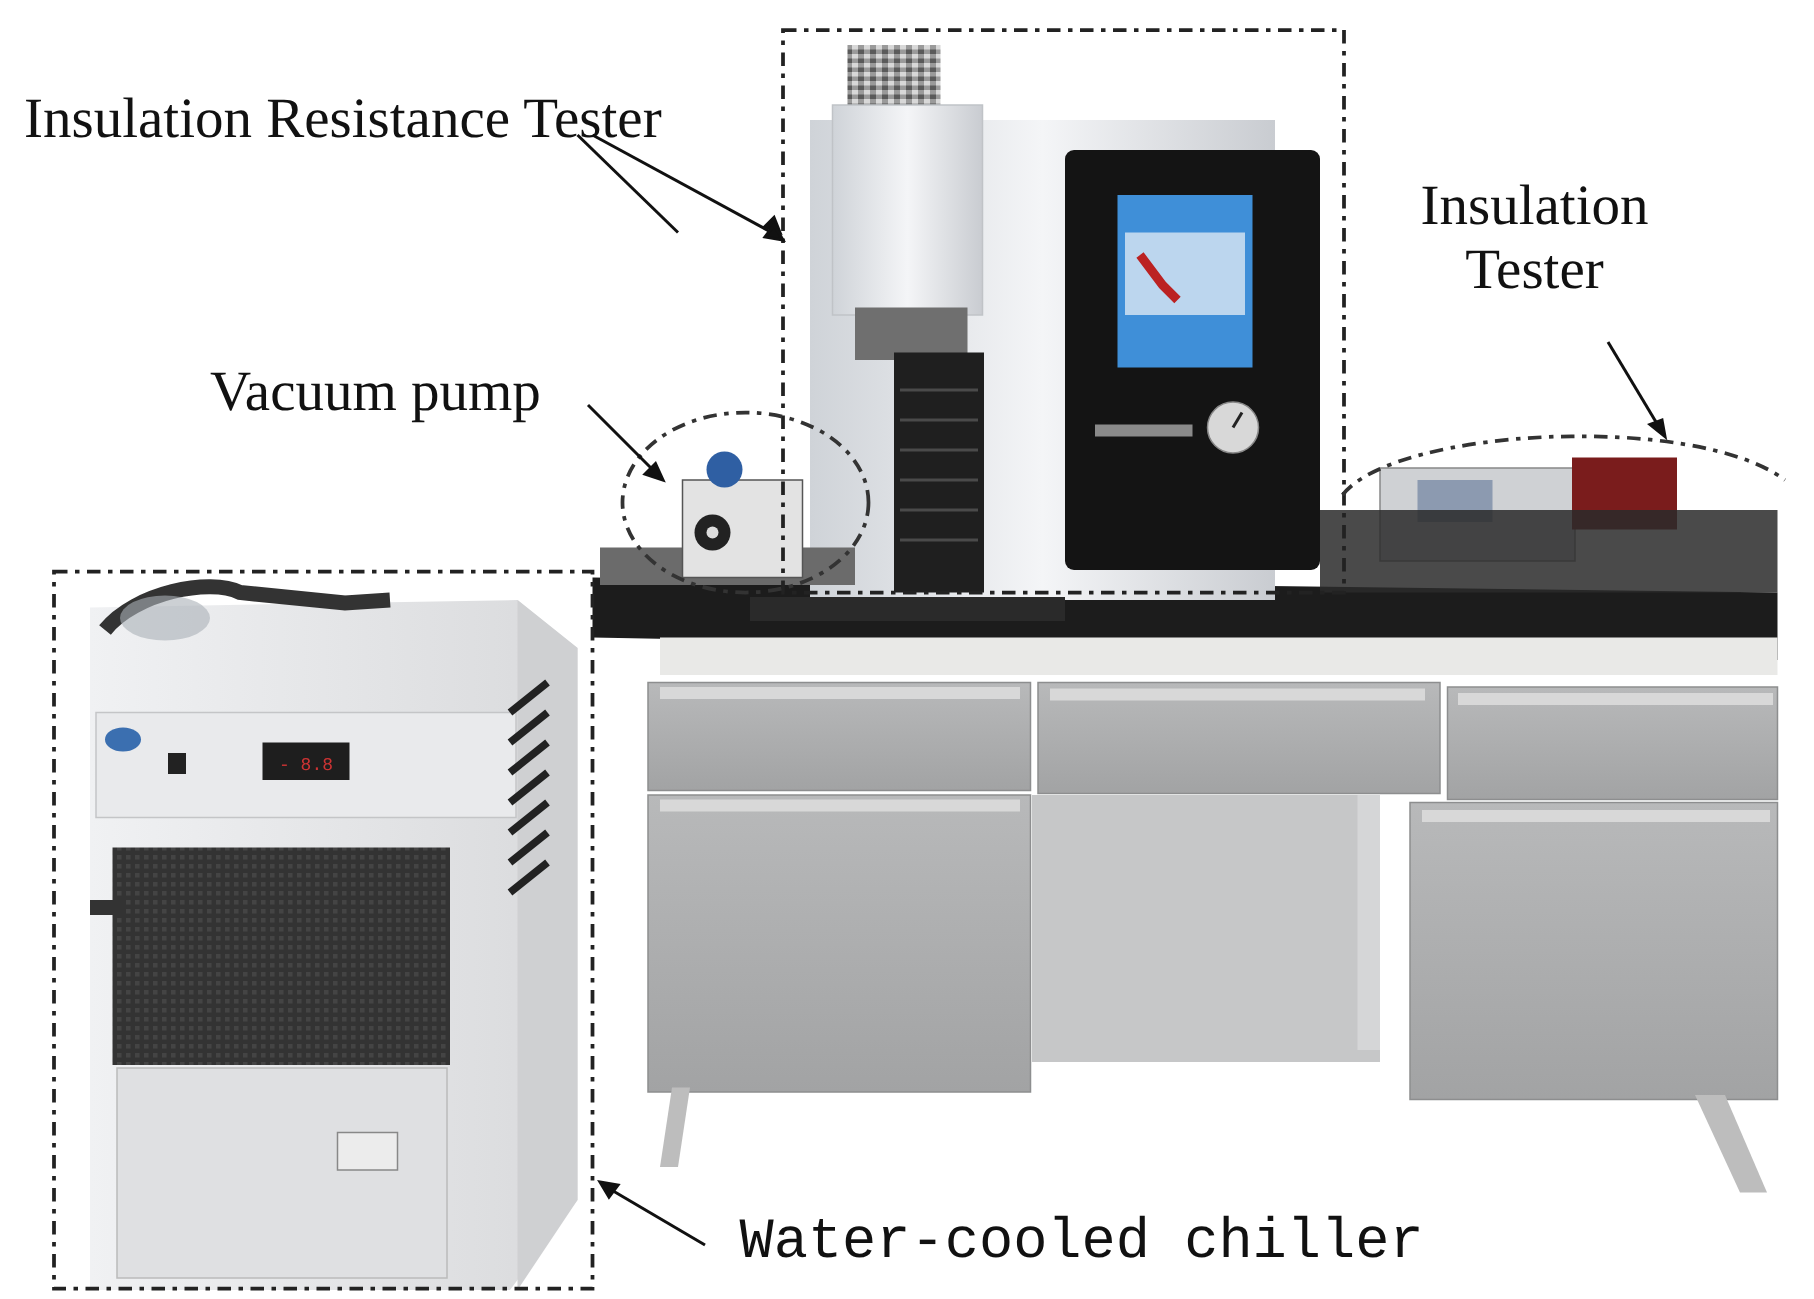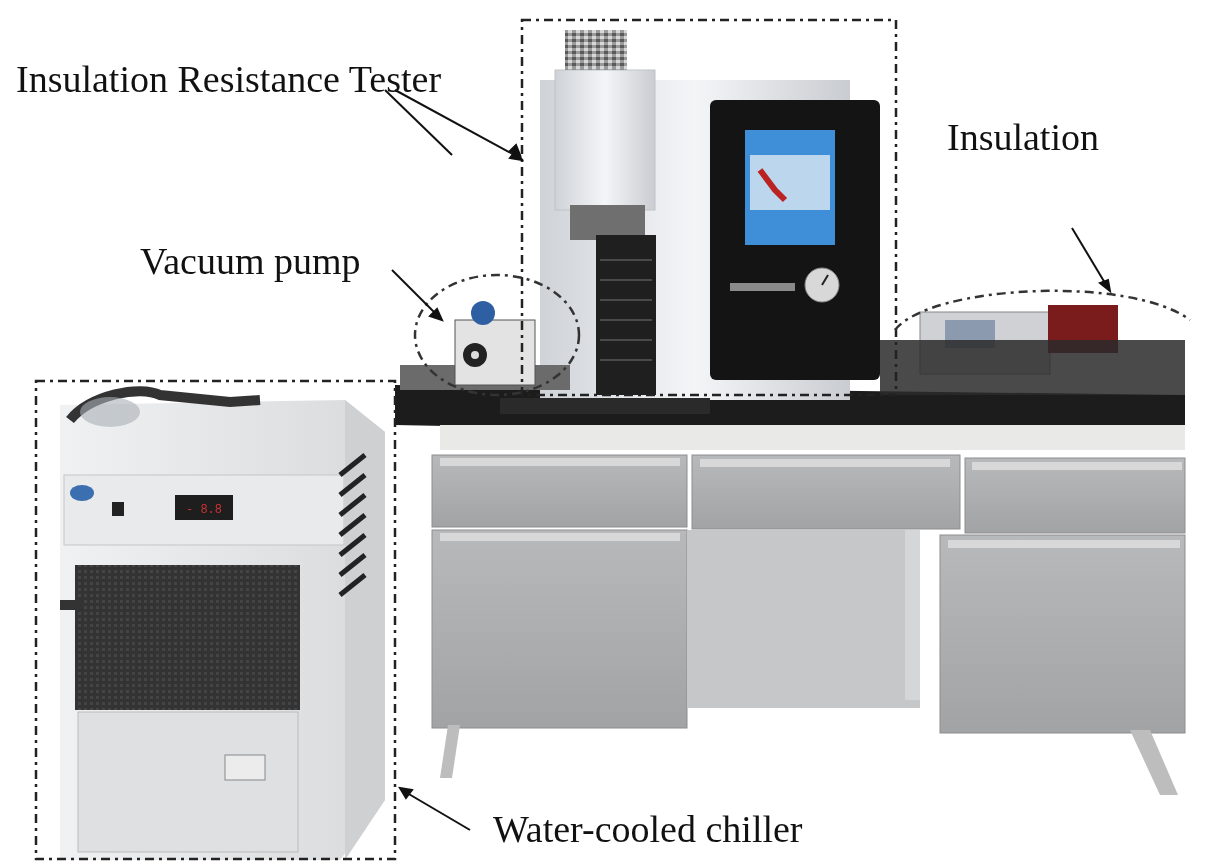--- a/index.html
+++ b/index.html
@@ -142,17 +142,18 @@
 
     <line x1="470" y1="830" x2="402" y2="790"></line>
     <polygon points="400,788 412,790 406,798"></polygon>
   </g>
 </svg>
 
 <div class="label" style="left:16px;top:58px;">Insulation Resistance Tester</div>
 
 <div class="label center" style="left:928px;top:96px;width:190px;margin-top:20px;">
   <div>Insulation</div>
+  <div>Tester</div>
 </div>
 
 <div class="label" style="left:140px;top:240px;">Vacuum pump</div>
 
-<div class="label" style="left:493px;top:808px;">Water-cooled chiller</div>
+<div class="label" style="left:493px;top:808px;font-family:Liberation Mono, monospace;">Water-cooled chiller</div>
 
 </body></html>

